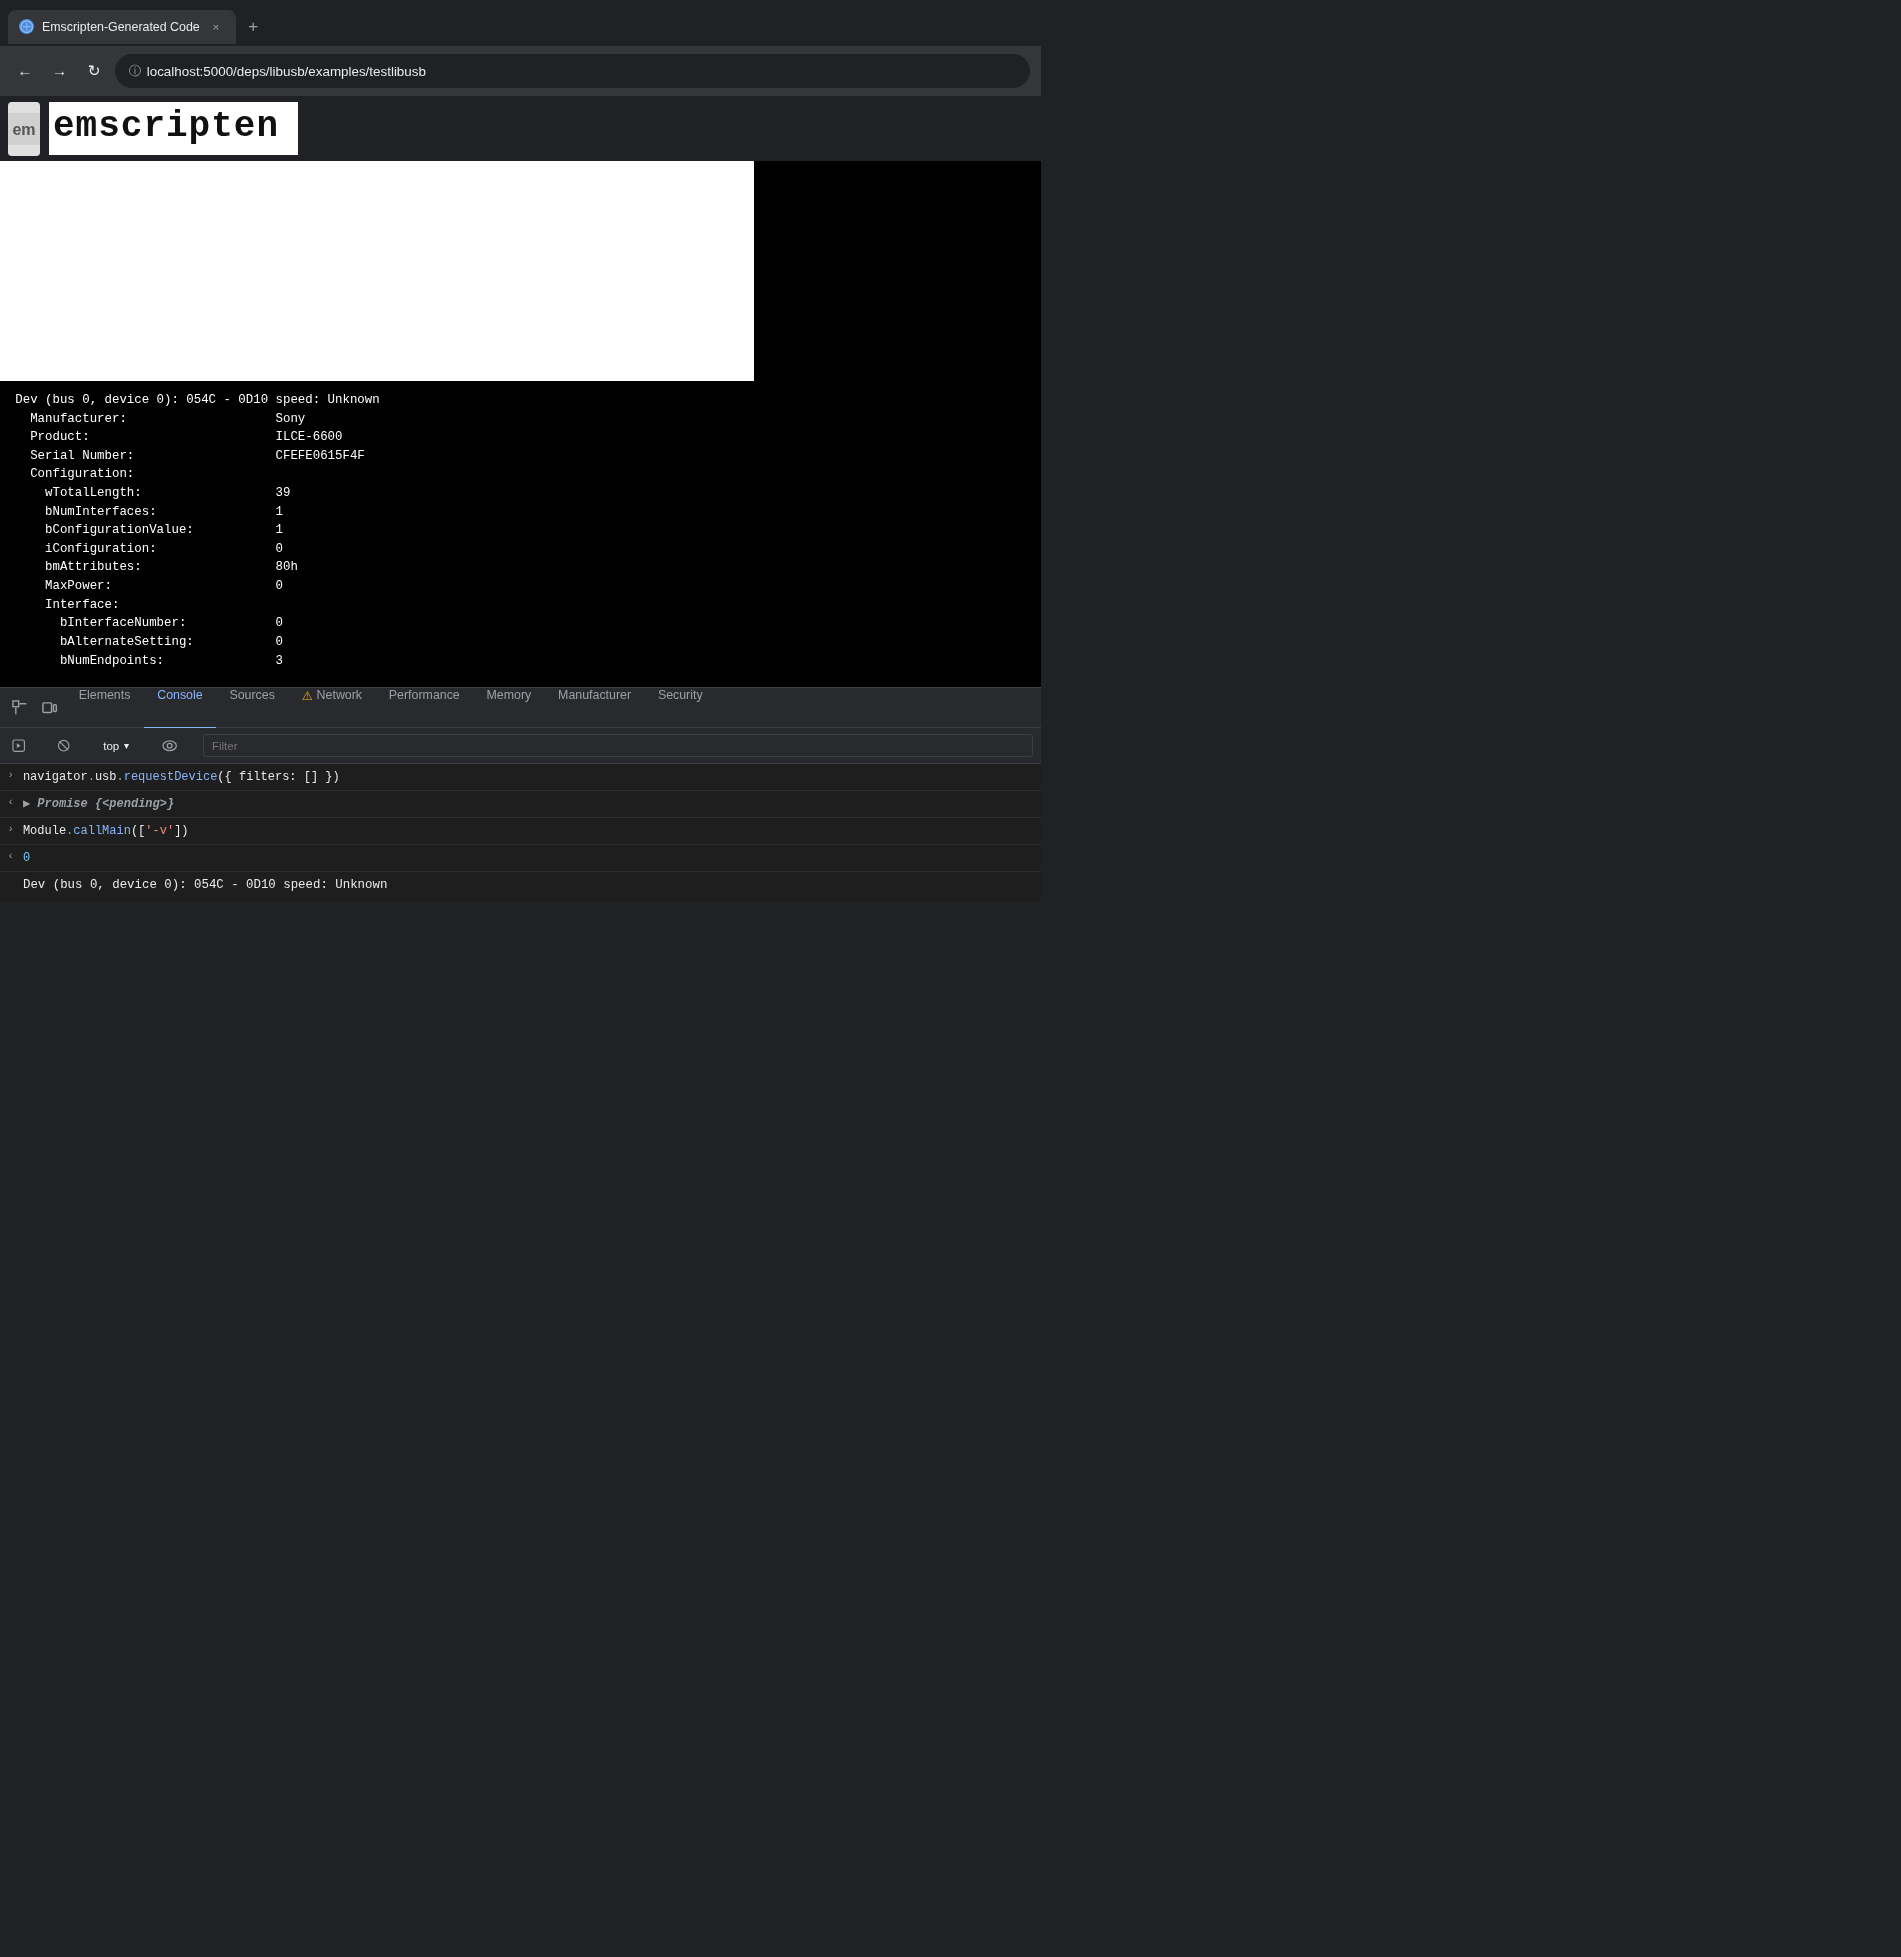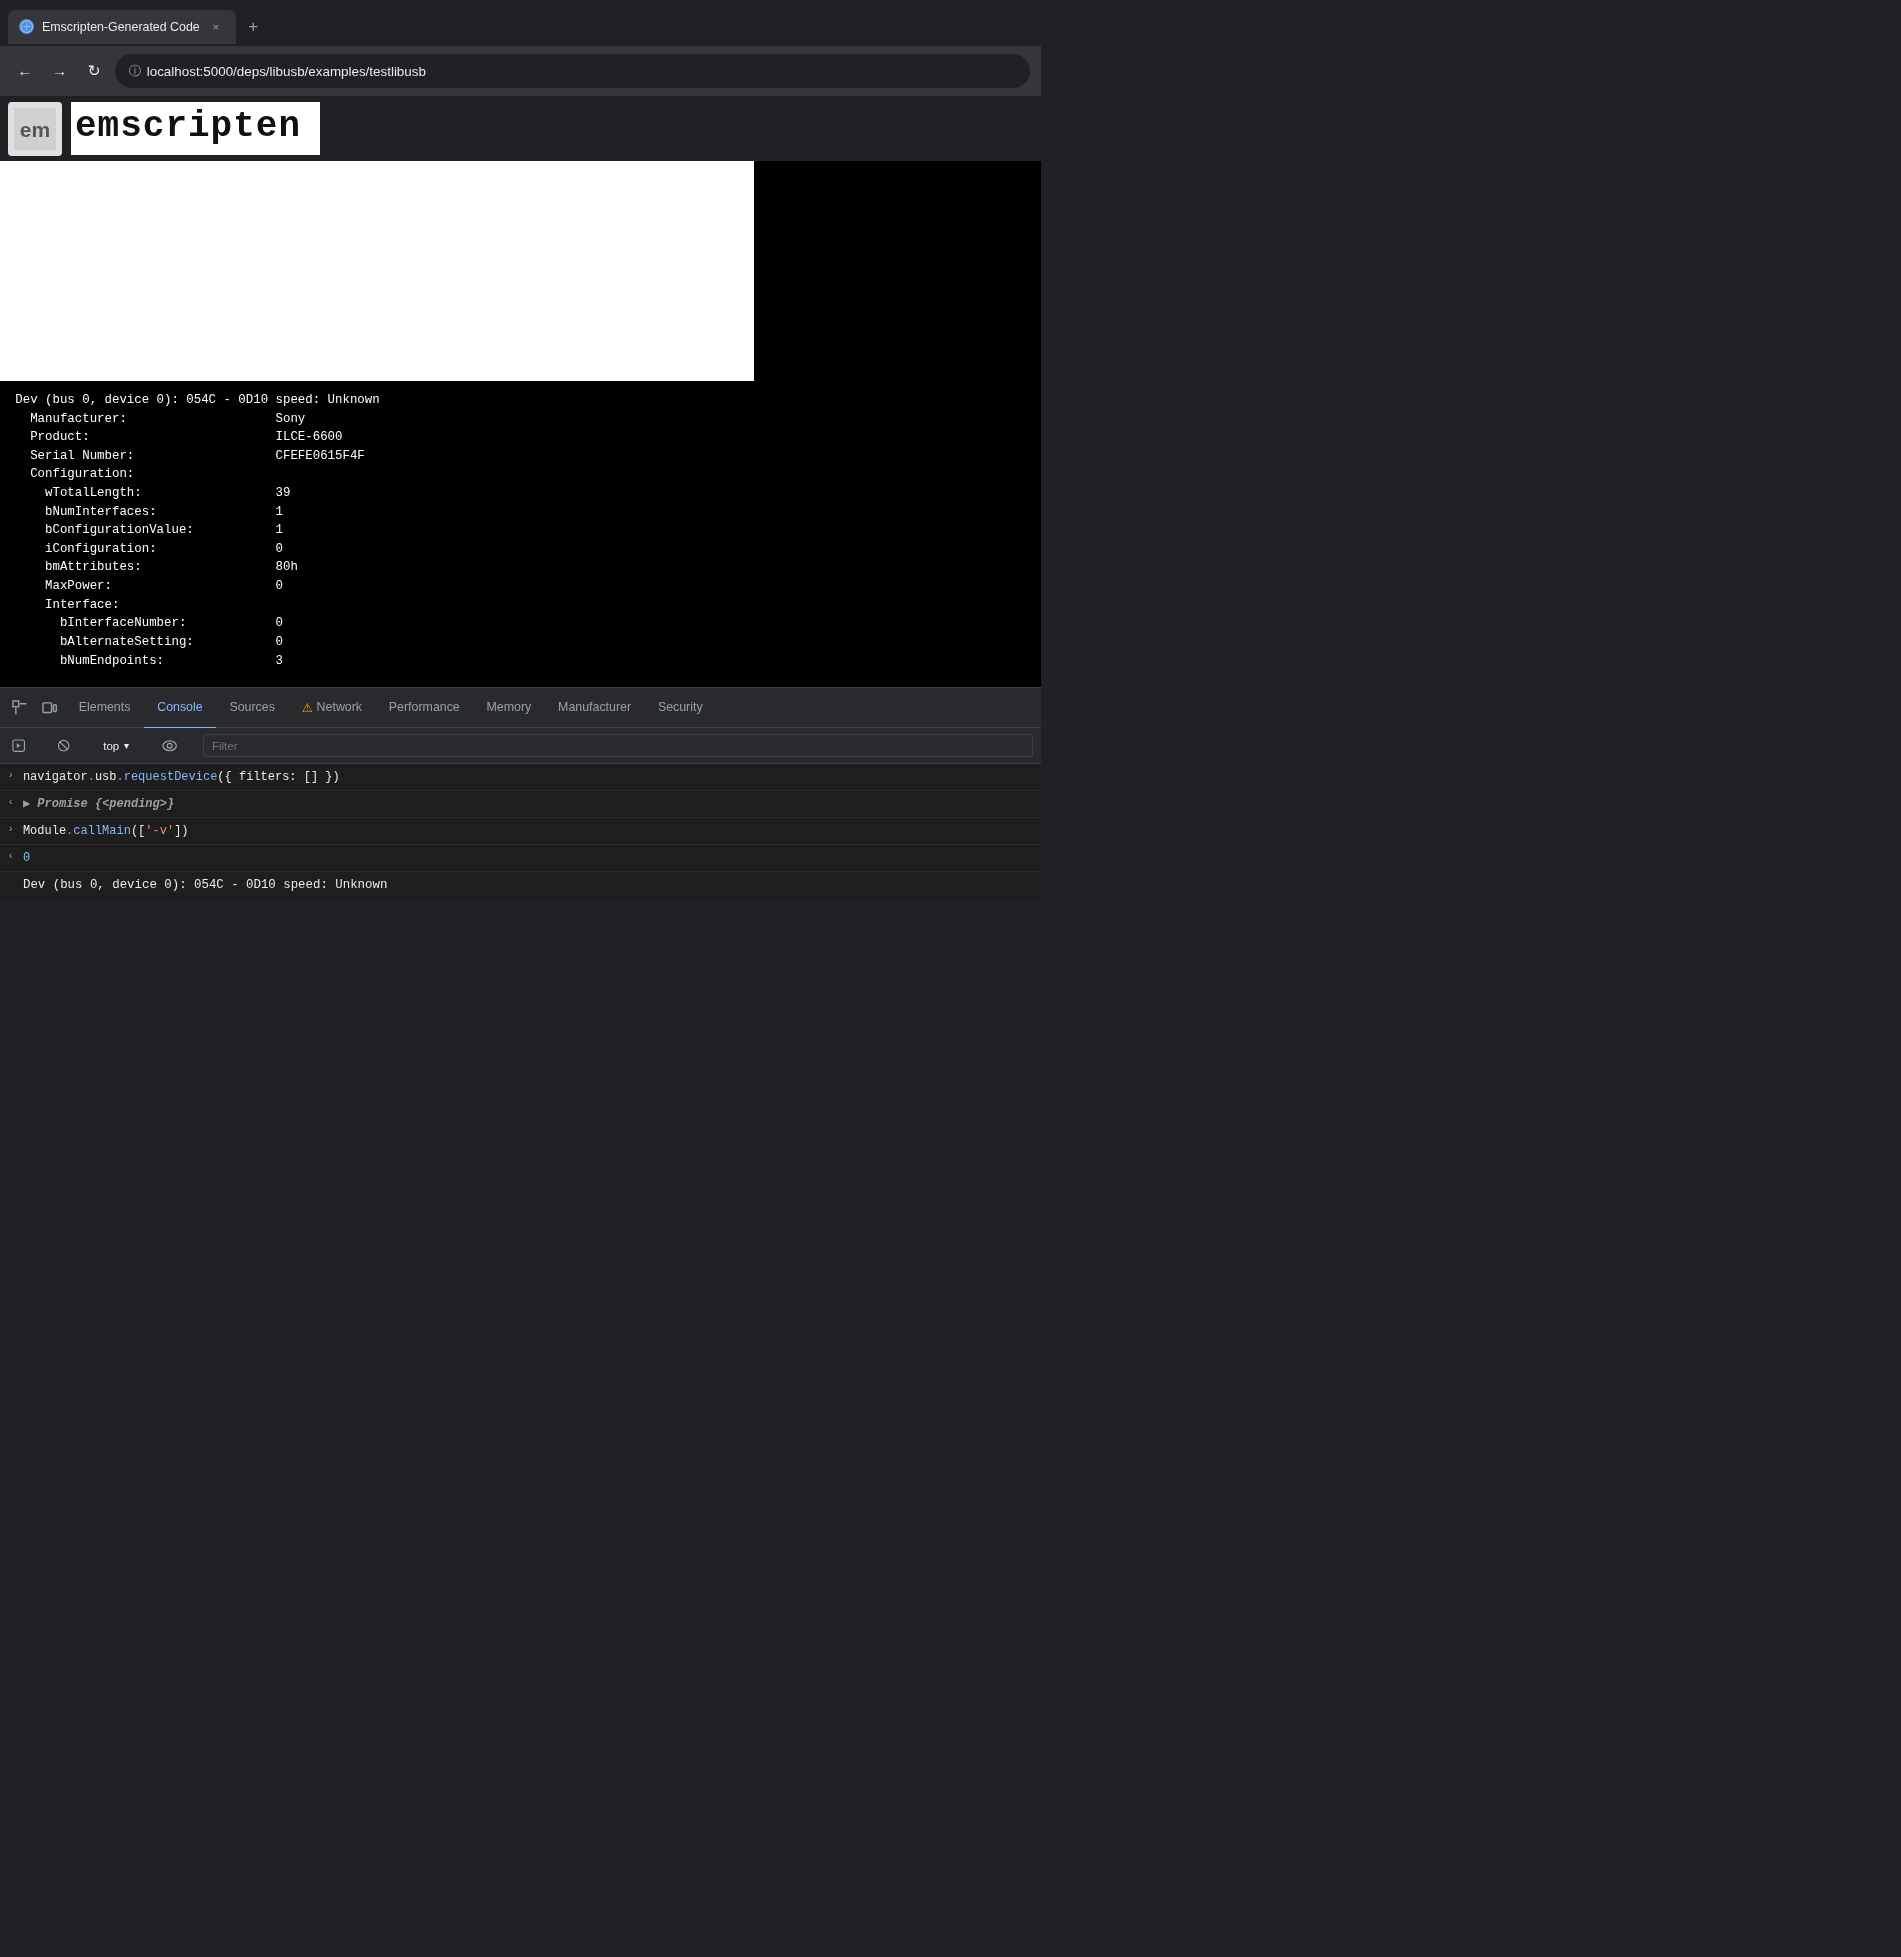--- a/index.html
+++ b/index.html
@@ -203,21 +203,20 @@
       font-size: 13.4px;
       cursor: pointer;
       border-radius: 3.8px;
       margin: 0 1.9px;
     }
 
     .devtools-tab {
       padding: 0 13.4px;
       height: 40px;
       display: flex;
-      align-items: center;
       color: #9aa0a6;
       font-size: 12.4px;
       cursor: pointer;
       border-bottom: 1.9px solid transparent;
       white-space: nowrap;
     }
 
     .devtools-tab.active {
       color: #8ab4f8;
       border-bottom: 1.9px solid #8ab4f8;
@@ -368,21 +367,21 @@
     <div class="nav-btn">↻</div>
     <div class="url-bar">
       <span class="url-icon">ⓘ</span>
       <span class="url-text">localhost:5000/deps/libusb/examples/testlibusb</span>
     </div>
   </div>
 
 </div>
 
 <div class="page-header" style="background:#202124; padding: 5.7px 7.6px; display:flex; align-items:center; gap:9.6px;">
-  <div class="emscripten-logo" style="width:54px;height:54px;background:#e0e0e0;border-radius:3.8px;display:flex;align-items:center;justify-content:center;overflow:hidden;">
+  <div class="emscripten-logo" style="width:32px;height:54px;background:#e0e0e0;border-radius:3.8px;display:flex;align-items:center;justify-content:center;overflow:hidden;">
     <svg width="42" height="42" viewBox="0 0 44 44" fill="none" style="font-size:10px">
       <rect width="44" height="44" fill="#d0d0d0"></rect>
       <text x="22" y="30" text-anchor="middle" font-size="22" font-weight="bold" fill="#555">em</text>
     </svg>
   </div>
   <div style="background:white;padding:3.8px 19px 7.6px 3.8px;">
     <span style="font-size:36px;font-weight:900;font-family:'Courier New',monospace;color:#111;letter-spacing:1px;text-transform:lowercase;">emscripten</span>
   </div>
 </div>
 

